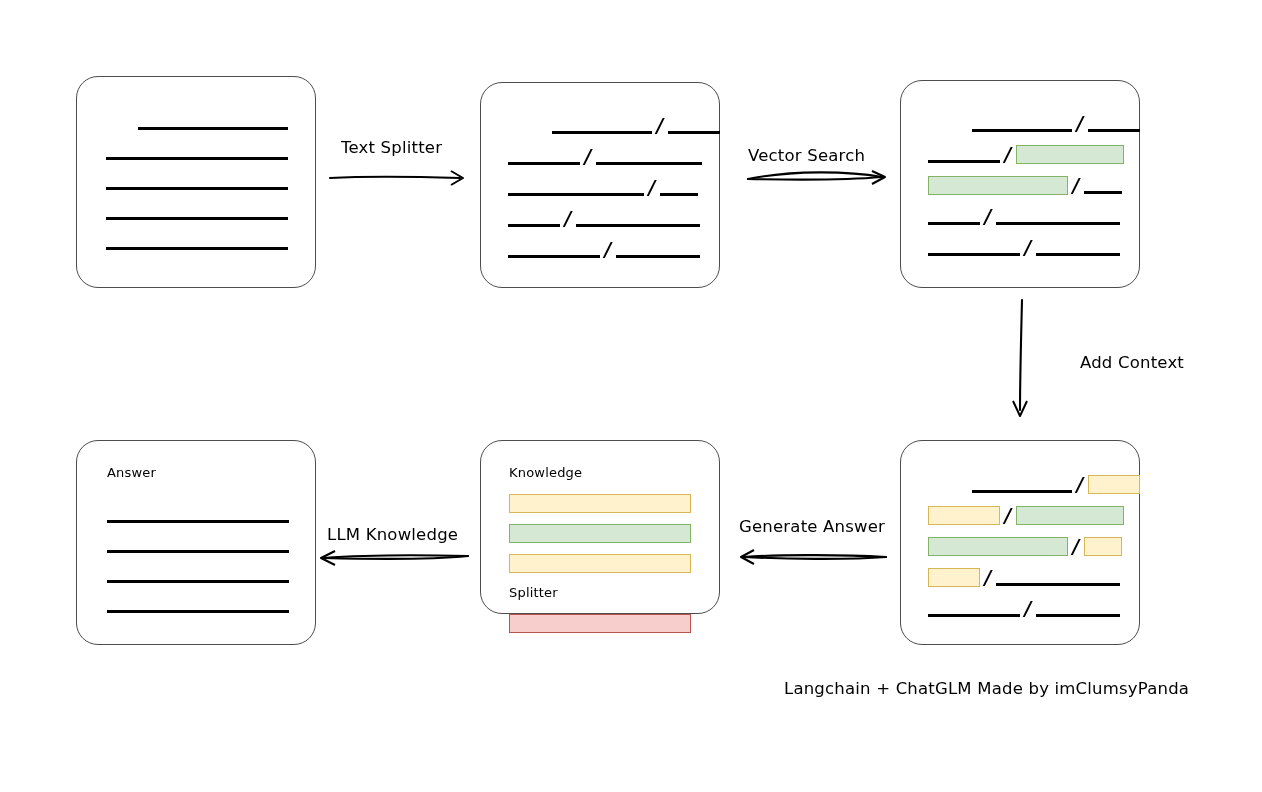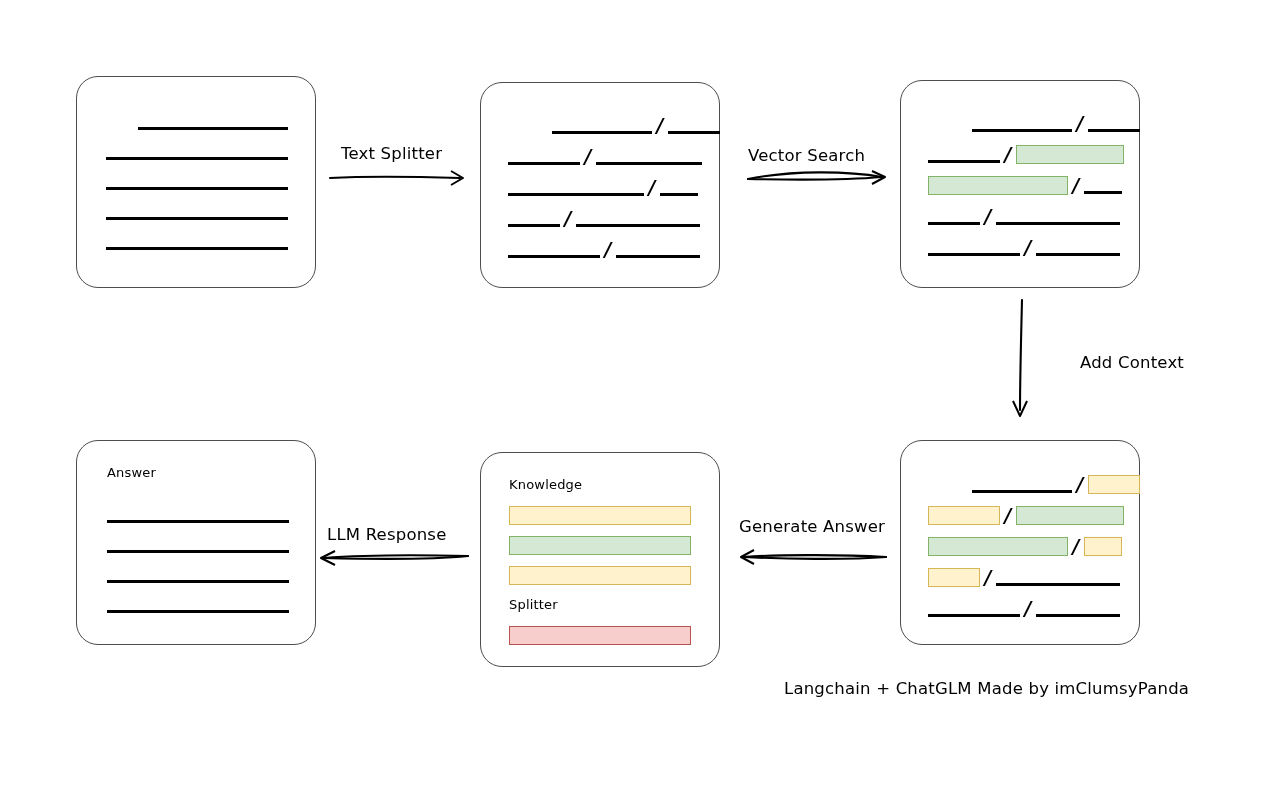--- a/index.html
+++ b/index.html
@@ -119,21 +119,21 @@
       </div>
       <div class="row" style="left: 29px; top: 123px;">
         <div class="seg" style="width: 182px;"></div>
       </div>
       <div class="row" style="left: 29px; top: 153px;">
         <div class="seg" style="width: 182px;"></div>
       </div>
     </div>
 </div>
 
-<div class="edge-label" style="left:341px; top:144px;">Text Splitter</div>
+<div class="edge-label" style="left:341px; top:138px;">Text Splitter</div>
 <svg class="arrow" style="left:330px; top:168px;" width="140" height="22" viewBox="0 0 140 22">
   <path d="M0,10 C40,8 95,9 130,10" stroke="#000" stroke-width="2.1" fill="none" stroke-linecap="round"></path>
   <path d="M121,3 L133,10 L121,17" stroke="#000" stroke-width="2" fill="none" stroke-linejoin="round"></path>
 </svg>
 
 <div class="node" style="left:480px; top:82px; width:240px; height:206px;">
   <div id="rows-split_chunks" style="position:absolute; left:0; top:0; right:0; bottom:0;">
       <div class="row" style="left: 71px; top: 31px;">
         <div class="seg" style="width: 100px;"></div>
         <div class="slash">/</div>
@@ -235,34 +235,34 @@
     </div>
 </div>
 
 <div class="edge-label" style="left:739px; top:517px;">Generate Answer</div>
 <svg class="arrow" style="left:738px; top:548px;" width="152" height="22" viewBox="0 0 152 22">
   <path d="M148,9 C110,12 45,11 6,9" stroke="#000" stroke-width="2.1" fill="none" stroke-linecap="round"></path>
   <path d="M148,9 C110,7 45,6 6,9" stroke="#000" stroke-width="2.1" fill="none" stroke-linecap="round"></path>
   <path d="M16,2 L3,9 L16,16" stroke="#000" stroke-width="2" fill="none" stroke-linejoin="round"></path>
 </svg>
 
-<div class="node" style="left:480px; top:440px; width:240px; height:215px;margin-top:12px;">
+<div class="node" style="left:480px; top:440px; width:240px; height:174px;">
   <div class="node-title" style="left:28px; top:24px;">Knowledge</div>
   <div id="bars-knowledge" style="position:absolute; left:28px; top:53px;">
       <div class="seg hl-yellow" style="position: absolute; left: 0px; top: 0px; width: 182px;"></div>
       <div class="seg hl" style="position: absolute; left: 0px; top: 30px; width: 182px;"></div>
       <div class="seg hl-yellow" style="position: absolute; left: 0px; top: 60px; width: 182px;"></div>
     </div>
   <div class="node-title" style="left:28px; top:144px;">Splitter</div>
   <div id="bars-question" style="position:absolute; left:28px; top:173px;">
       <div class="seg hl-red" style="position: absolute; left: 0px; top: 0px; width: 182px;"></div>
     </div>
 </div>
 
-<div class="edge-label" style="left:327px; top:525px;">LLM Response</div>
+<div class="edge-label" style="left:327px; top:525px;">LLM Knowledge</div>
 <svg class="arrow" style="left:318px; top:548px;" width="152" height="22" viewBox="0 0 152 22">
   <path d="M150,8 C110,12 45,11 6,10" stroke="#000" stroke-width="2.1" fill="none" stroke-linecap="round"></path>
   <path d="M150,8 C110,7 45,7 6,10" stroke="#000" stroke-width="2.1" fill="none" stroke-linecap="round"></path>
   <path d="M17,3 L3,10 L17,17" stroke="#000" stroke-width="2" fill="none" stroke-linejoin="round"></path>
 </svg>
 
 <div class="node" style="left:76px; top:440px; width:240px; height:205px;">
   <div class="node-title" style="left:30px; top:24px;">Answer</div>
   <div id="rows-answer" style="position:absolute; left:0; top:62px; right:0; bottom:0;">
       <div class="row" style="left: 30px; top: 0px;">

